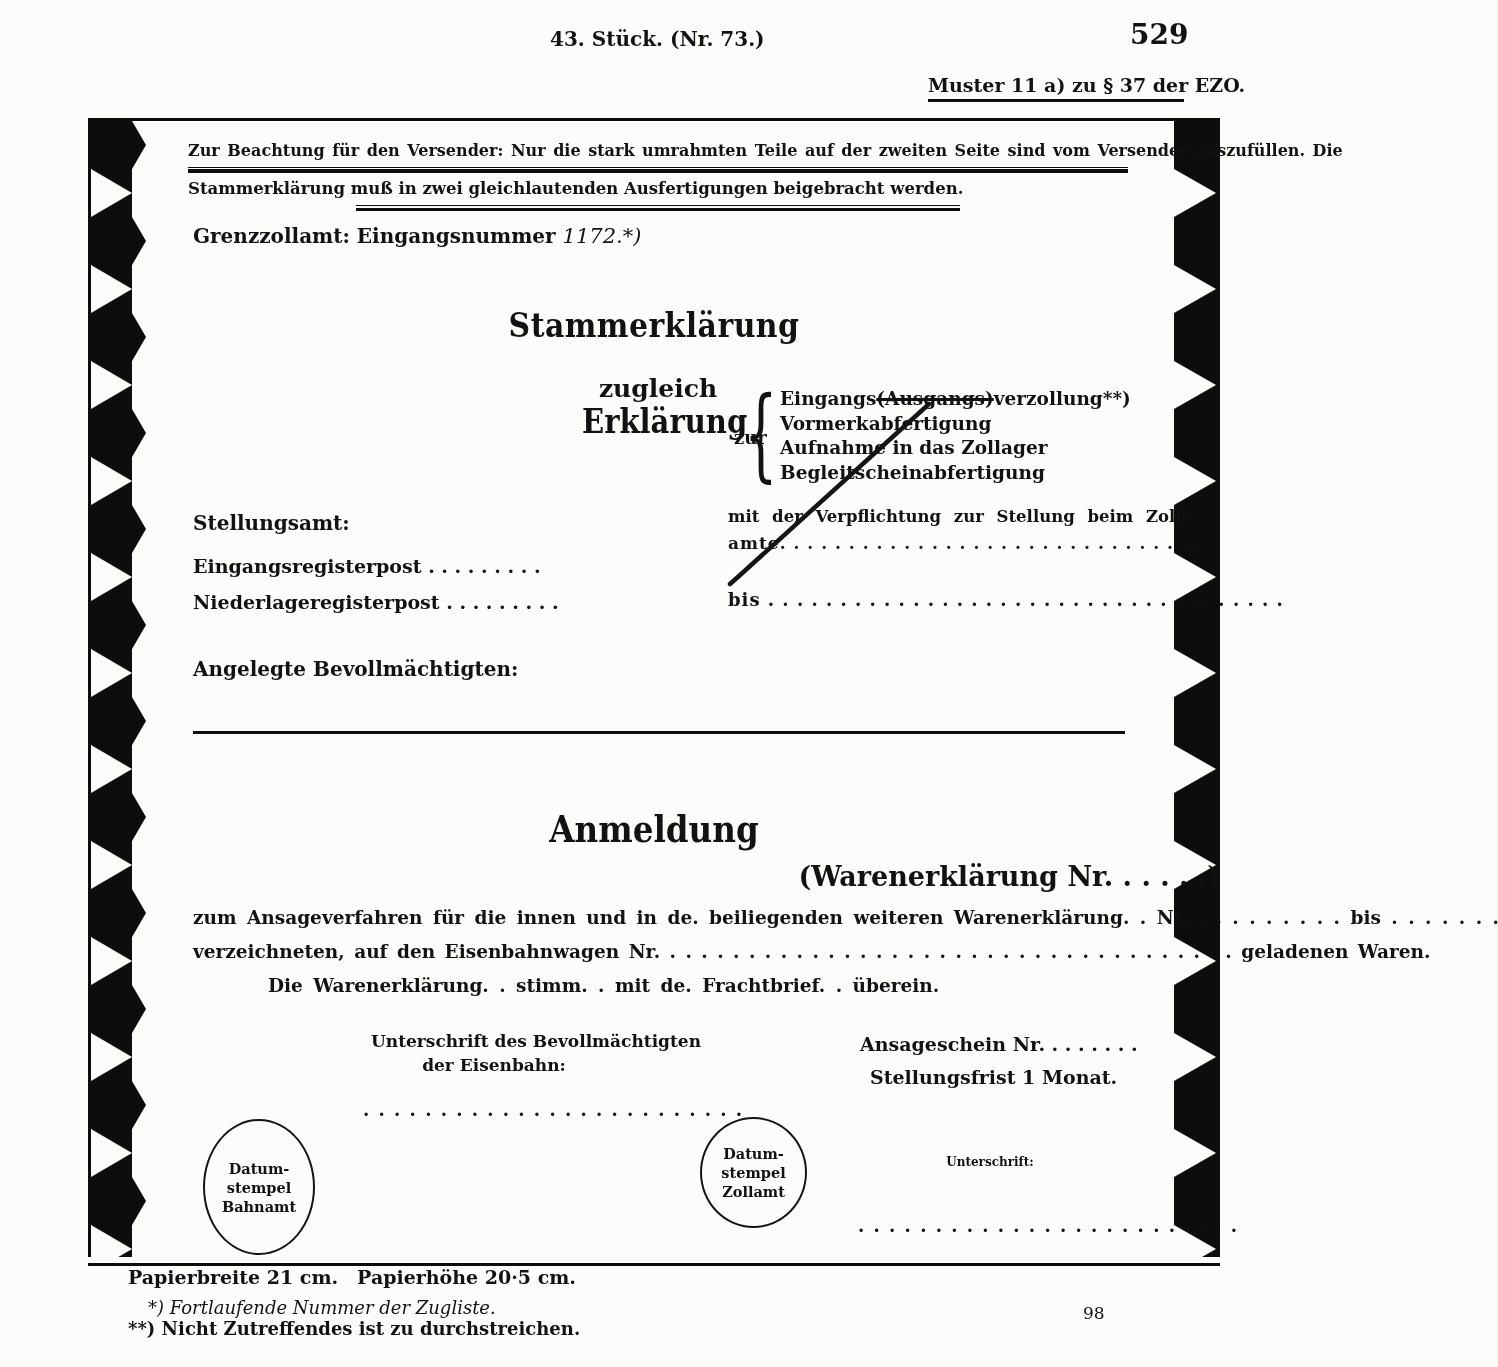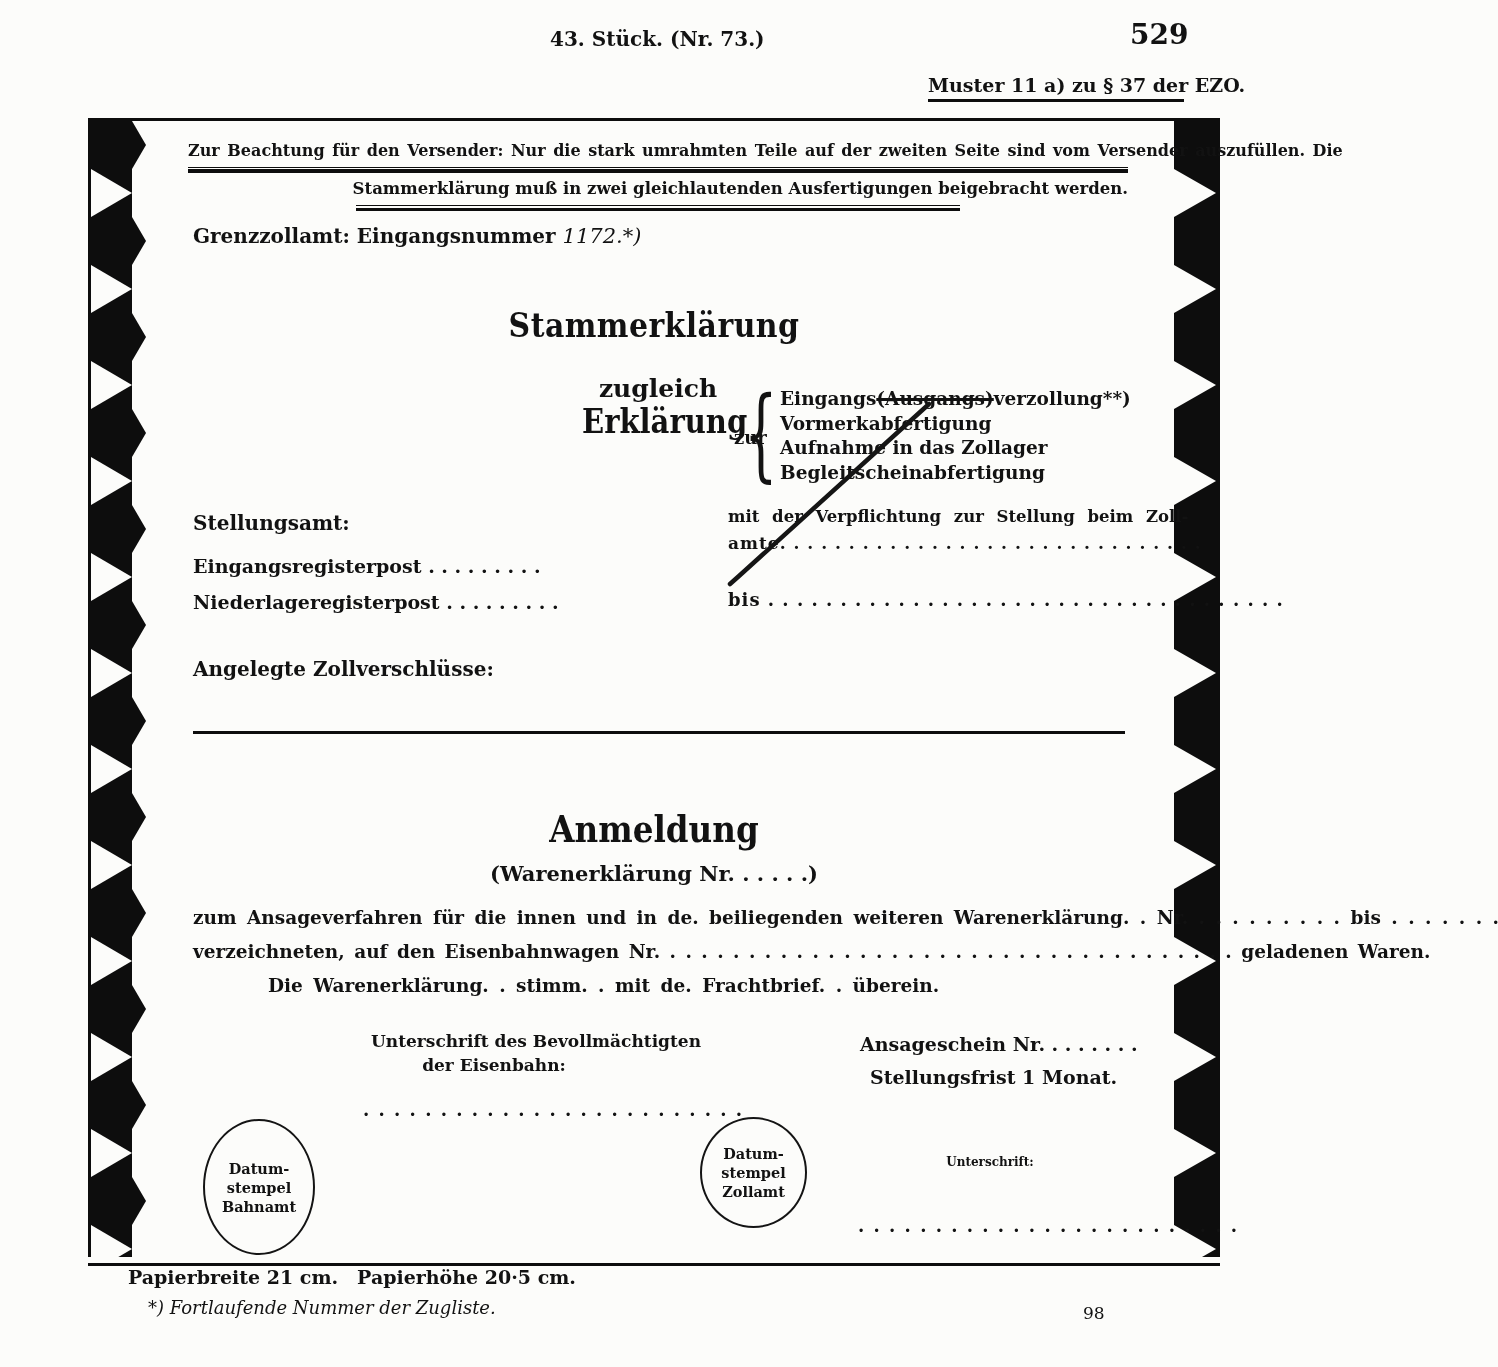--- a/index.html
+++ b/index.html
@@ -19,21 +19,21 @@
   
   .formbox{position:absolute; left:88px; top:118px; width:1132px; height:1142px;
            border-top:3px solid #0d0d0d; border-bottom:3px solid #0d0d0d;}
   .strip{position:absolute; top:0; height:1136px;}
   .strip.left{left:0;}
   .strip.right{right:0;}
   .double-rule{height:6px;
     background:linear-gradient(to bottom,#0d0d0d 0,#0d0d0d 1px,transparent 1px,transparent 2.5px,#0d0d0d 2.5px,#0d0d0d 6px);}
   .notice1{left:100px; top:20px; width:940px; font-size:16px; text-align:center; word-spacing:2px;}
   .rule1{left:100px; top:46px; width:940px;}
-  .notice2{left:100px; top:58px; width:940px; font-size:16.5px; text-align:right;}
+  .notice2{left:100px; top:58px; width:940px; font-size:16.5px; text-align:left;}
   .rule2{left:268px; top:84px; width:604px;}
   .grenz{left:105px; top:103px; font-size:20px;}
   .grenz .val{font-size:21px; }
   .title{left:0; top:184px; width:1132px; text-align:center; font-size:34px;
          transform:scaleX(.88); letter-spacing:.5px;}
   .zugleich{left:0; top:253px; width:1140px; text-align:center; font-size:25px;}
   .erkl{left:494px; top:281px; font-size:33px; transform:scaleX(.88); transform-origin:left;}
   .zurlbl{left:646px; top:306px; font-size:18px;}
   .brace{left:656px; top:260px; font-size:96px; line-height:100px; font-weight:400;
          transform:scale(.55,1.05); transform-origin:top left;}
@@ -41,21 +41,21 @@
   .struck{text-decoration:line-through; text-decoration-thickness:3px;}
   .stellungsamt{left:105px; top:390px; font-size:20px;}
   .eingreg{left:105px; top:434px; font-size:19px;}
   .niederlag{left:105px; top:470px; font-size:19px;}
   .verpfl1{left:640px; top:386px; width:392px; font-size:16.5px; word-spacing:7px;}
   .verpfl2{left:640px; top:412px; font-size:17px; letter-spacing:1px;}
   .bisline{left:640px; top:468px; font-size:18px; letter-spacing:1px;}
   .zollver{left:105px; top:536px; font-size:20px;}
   .midrule{left:105px; top:610px; width:932px; height:3px; background:#0d0d0d;}
   .anmeld{left:0; top:686px; width:1132px; text-align:center; font-size:37px; transform:scaleX(.88);}
-  .warensub{left:0; top:740px; width:1132px; text-align:center; font-size:21px;}
+  .warensub{left:0; top:740px; width:1132px; text-align:right; font-size:27px;}
   .para1{left:105px; top:786px; font-size:18.5px; word-spacing:4px;}
   .para2{left:105px; top:820px; font-size:18.5px; word-spacing:3px;}
   .para3{left:180px; top:854px; font-size:18.5px; word-spacing:4px;}
   .sigb{left:283px; top:908px; width:246px; text-align:center; font-size:17px; line-height:24px;}
   .ansage{left:772px; top:912px; font-size:19px;}
   .frist{left:782px; top:945px; font-size:19px;}
   .dots{letter-spacing:1.5px;}
   .sigdotsL{left:275px; top:978px; font-size:18px;}
   .stamp{border:2.5px solid #141414; border-radius:50%;
          display:flex; flex-direction:column; align-items:center; justify-content:center;
@@ -127,21 +127,21 @@
     </div>
 
     <div class="abs fr stellungsamt">Stellungsamt:</div>
     <div class="abs fr eingreg">Eingangsregisterpost . . . . . . . . .</div>
     <div class="abs fr niederlag">Niederlageregisterpost . . . . . . . . .</div>
 
     <div class="abs fr verpfl1">mit der Verpflichtung zur Stellung beim Zoll-</div>
     <div class="abs fr verpfl2">amte. . . . . . . . . . . . . . . . . . . . . . . . . . . . . . .</div>
     <div class="abs fr bisline">bis . . . . . . . . . . . . . . . . . . . . . . . . . . . . . . . . . . . .</div>
 
-    <div class="abs fr zollver">Angelegte Zollverschlüsse:</div>
+    <div class="abs fr zollver">Angelegte Bevollmächtigten:</div>
     <div class="abs midrule"></div>
 
     <div class="abs fr anmeld">Anmeldung</div>
     <div class="abs fr warensub">(Warenerklärung Nr. . . . . .)</div>
     <div class="abs fr para1">zum Ansageverfahren für die innen und in de. beiliegenden weiteren Warenerklärung. . Nr. . . . . . . . . . bis . . . . . . .</div>
     <div class="abs fr para2">verzeichneten, auf den Eisenbahnwagen Nr. . . . . . . . . . . . . . . . . . . . . . . . . . . . . . . . . . . . . geladenen Waren.</div>
     <div class="abs fr para3">Die Warenerklärung. . stimm. . mit de. Frachtbrief. . überein.</div>
 
     <div class="abs fr sigb">
       <div>Unterschrift des Bevollmächtigten</div>
@@ -165,15 +165,16 @@
     <div class="abs fr untersch">Unterschrift:</div>
     <div class="abs fr dots sigdotsR">. . . . . . . . . . . . . . . . . . . . . . . . .</div>
   </div>
 
   <svg class="pen" width="1498" height="1367" xmlns="http://www.w3.org/2000/svg">
     <path d="M 929 404 L 739 576 l -9 8" fill="none" stroke="#151515" stroke-width="4.5" stroke-linecap="round"></path>
   </svg>
 
   <div class="abs fr papersize">Papierbreite 21 cm. Papierhöhe 20·5 cm.</div>
   <div class="abs it fn1">*) Fortlaufende Nummer der Zugliste.</div>
+  <div class="abs fr fn2">**) Nicht Zutreffendes ist zu durchstreichen.</div>
   <div class="abs printnum">98</div>
 
 </div>
 
 </body></html>

